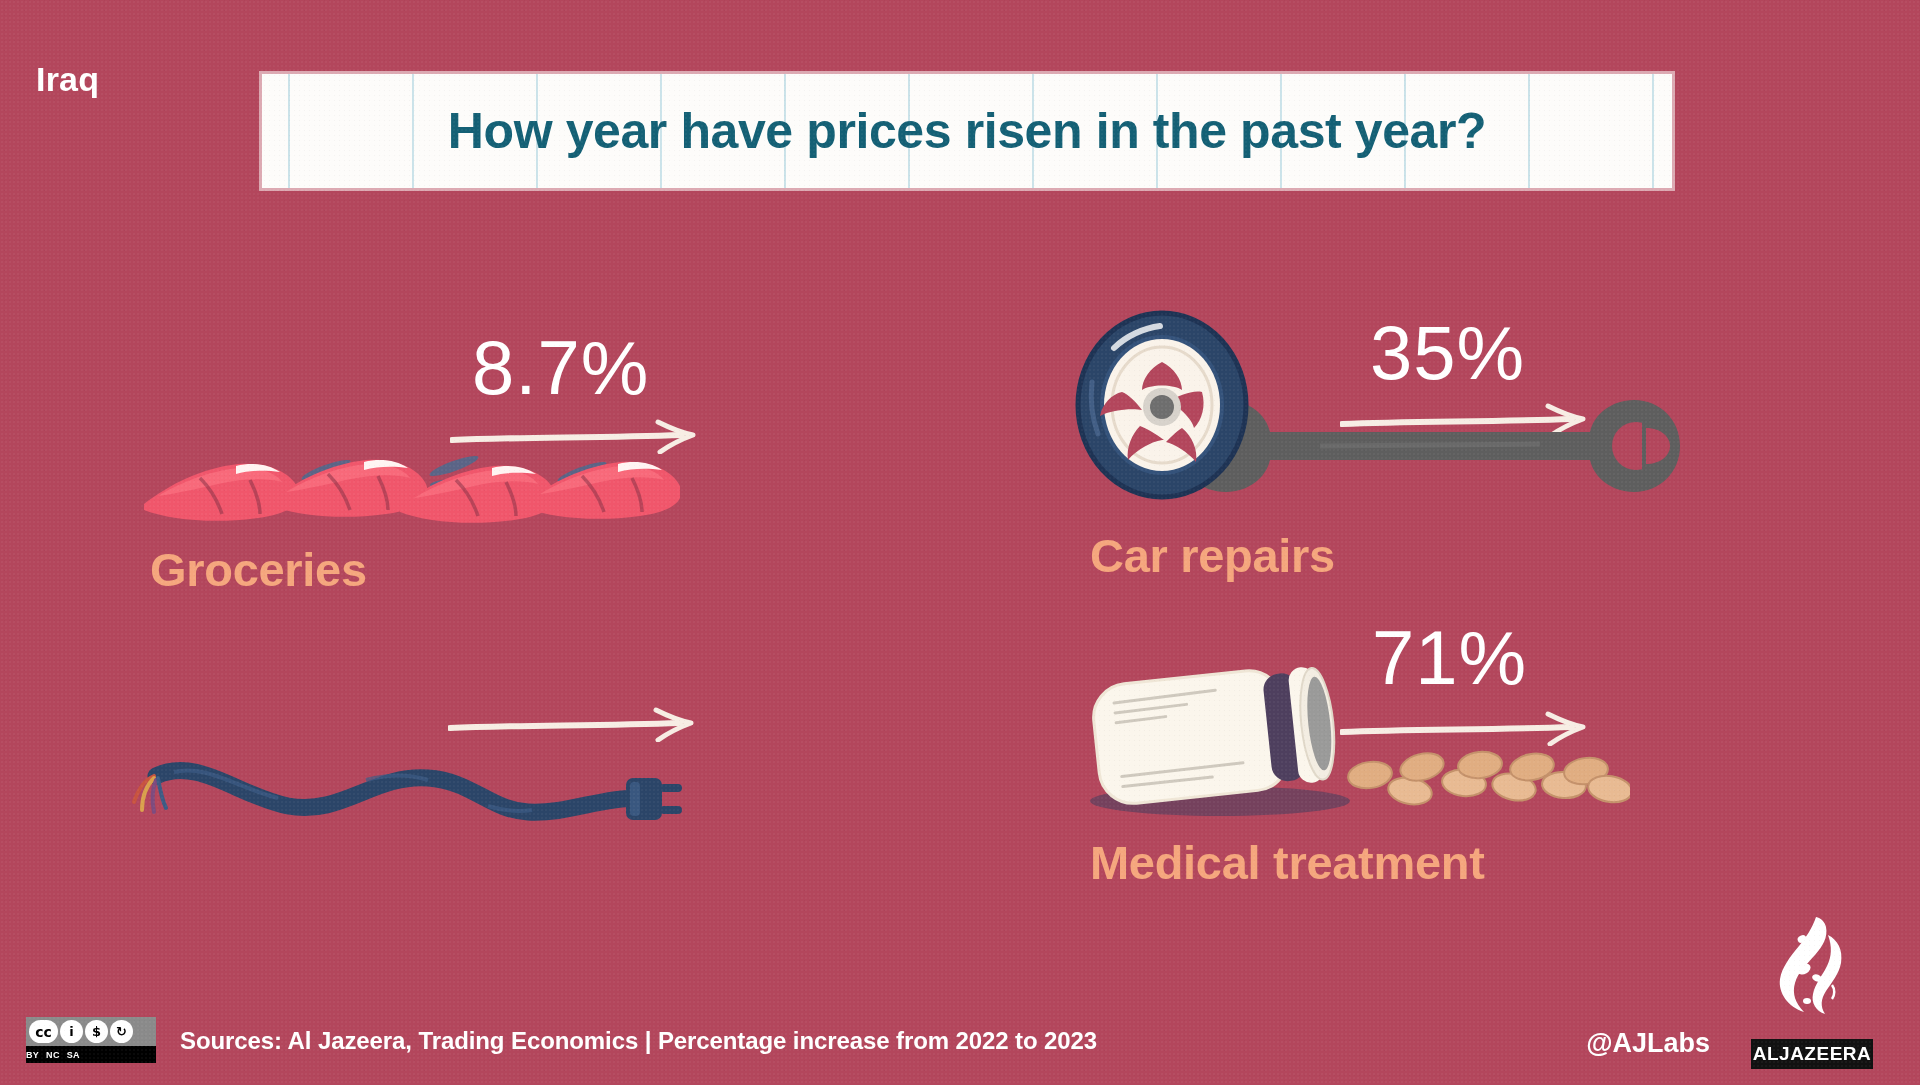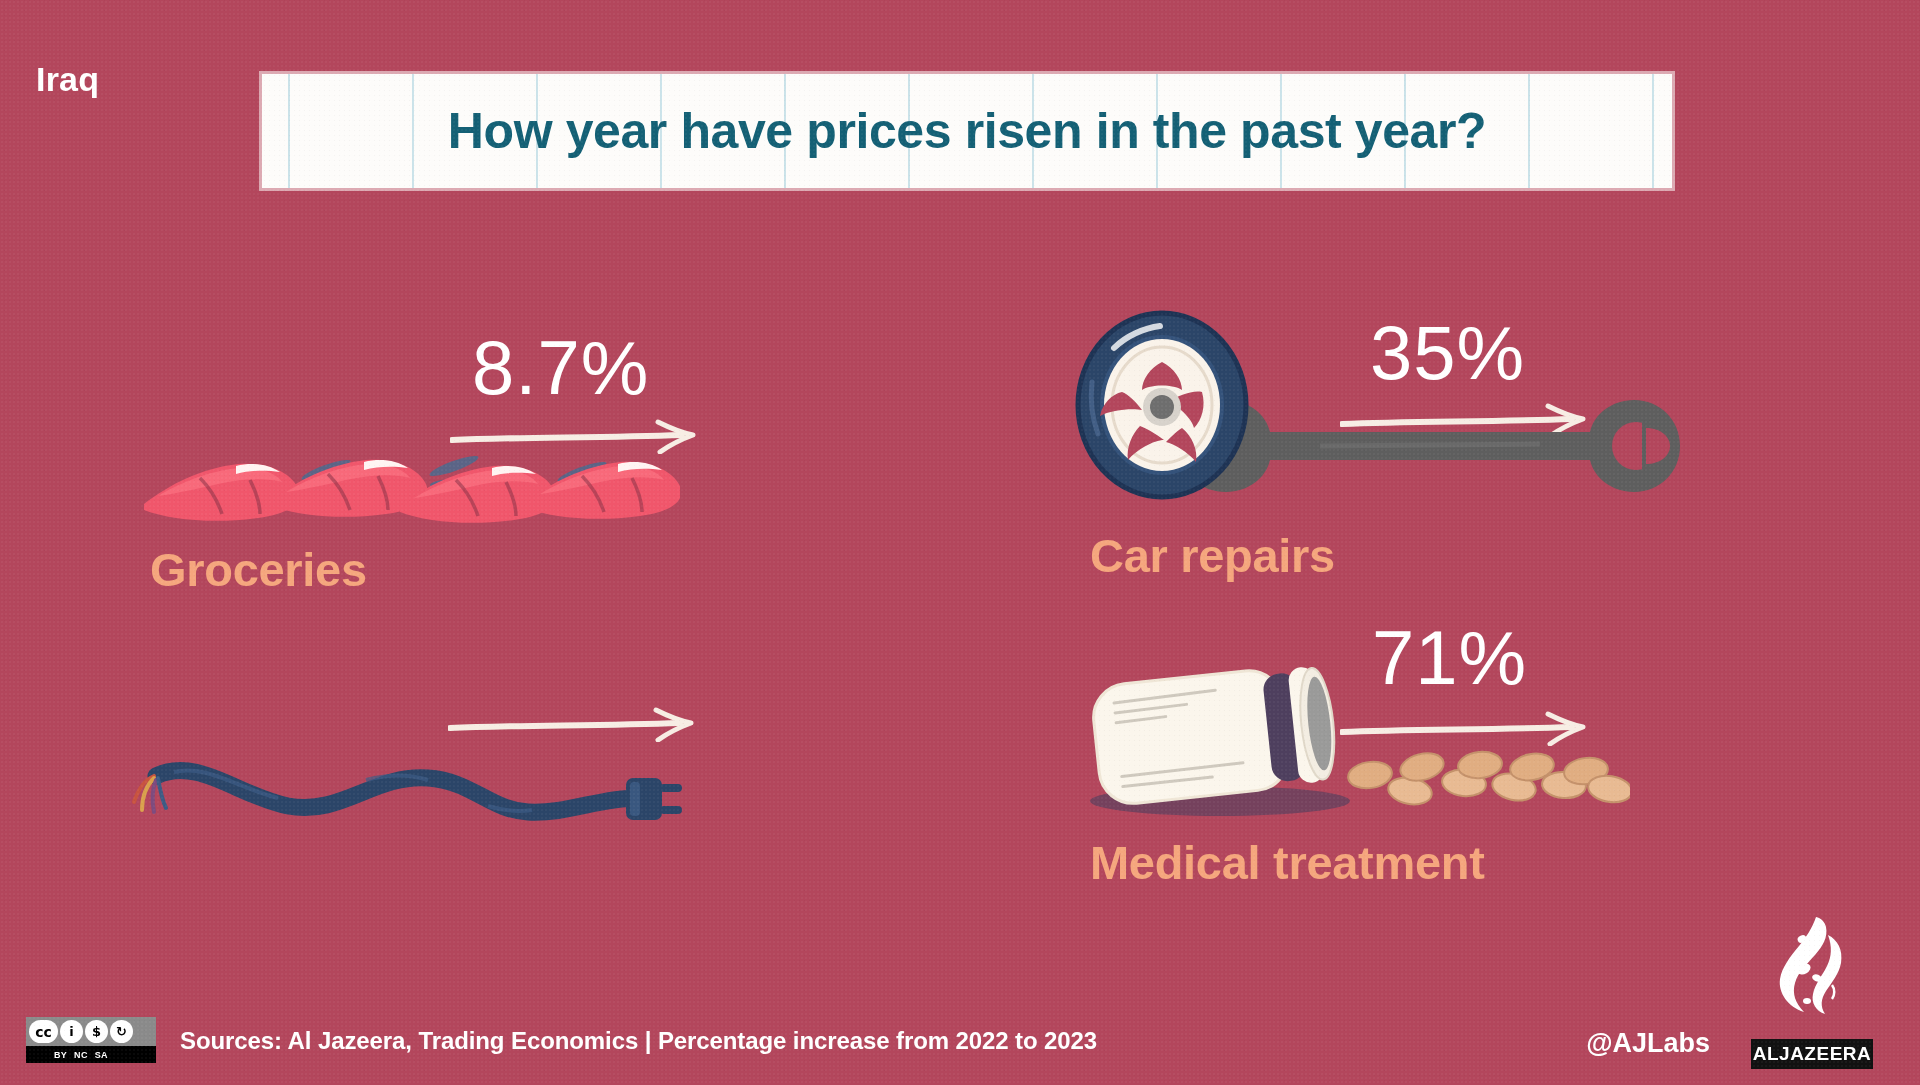--- a/index.html
+++ b/index.html
@@ -141,21 +141,20 @@
     align-items: center;
     justify-content: center;
     font-family: "DejaVu Sans", sans-serif;
   }
   .cc-circle.wide { width: 29px; border-radius: 12px; font-size: 14px; }
   .cc-row-bot {
     flex: 1;
     display: flex;
     align-items: center;
     gap: 7px;
-    padding-left: 28px;
     color: #fff;
     font-size: 9px;
     font-weight: bold;
     letter-spacing: .3px;
   }
 
   .sources {
     position: absolute;
     left: 180px;
     bottom: 30px;

